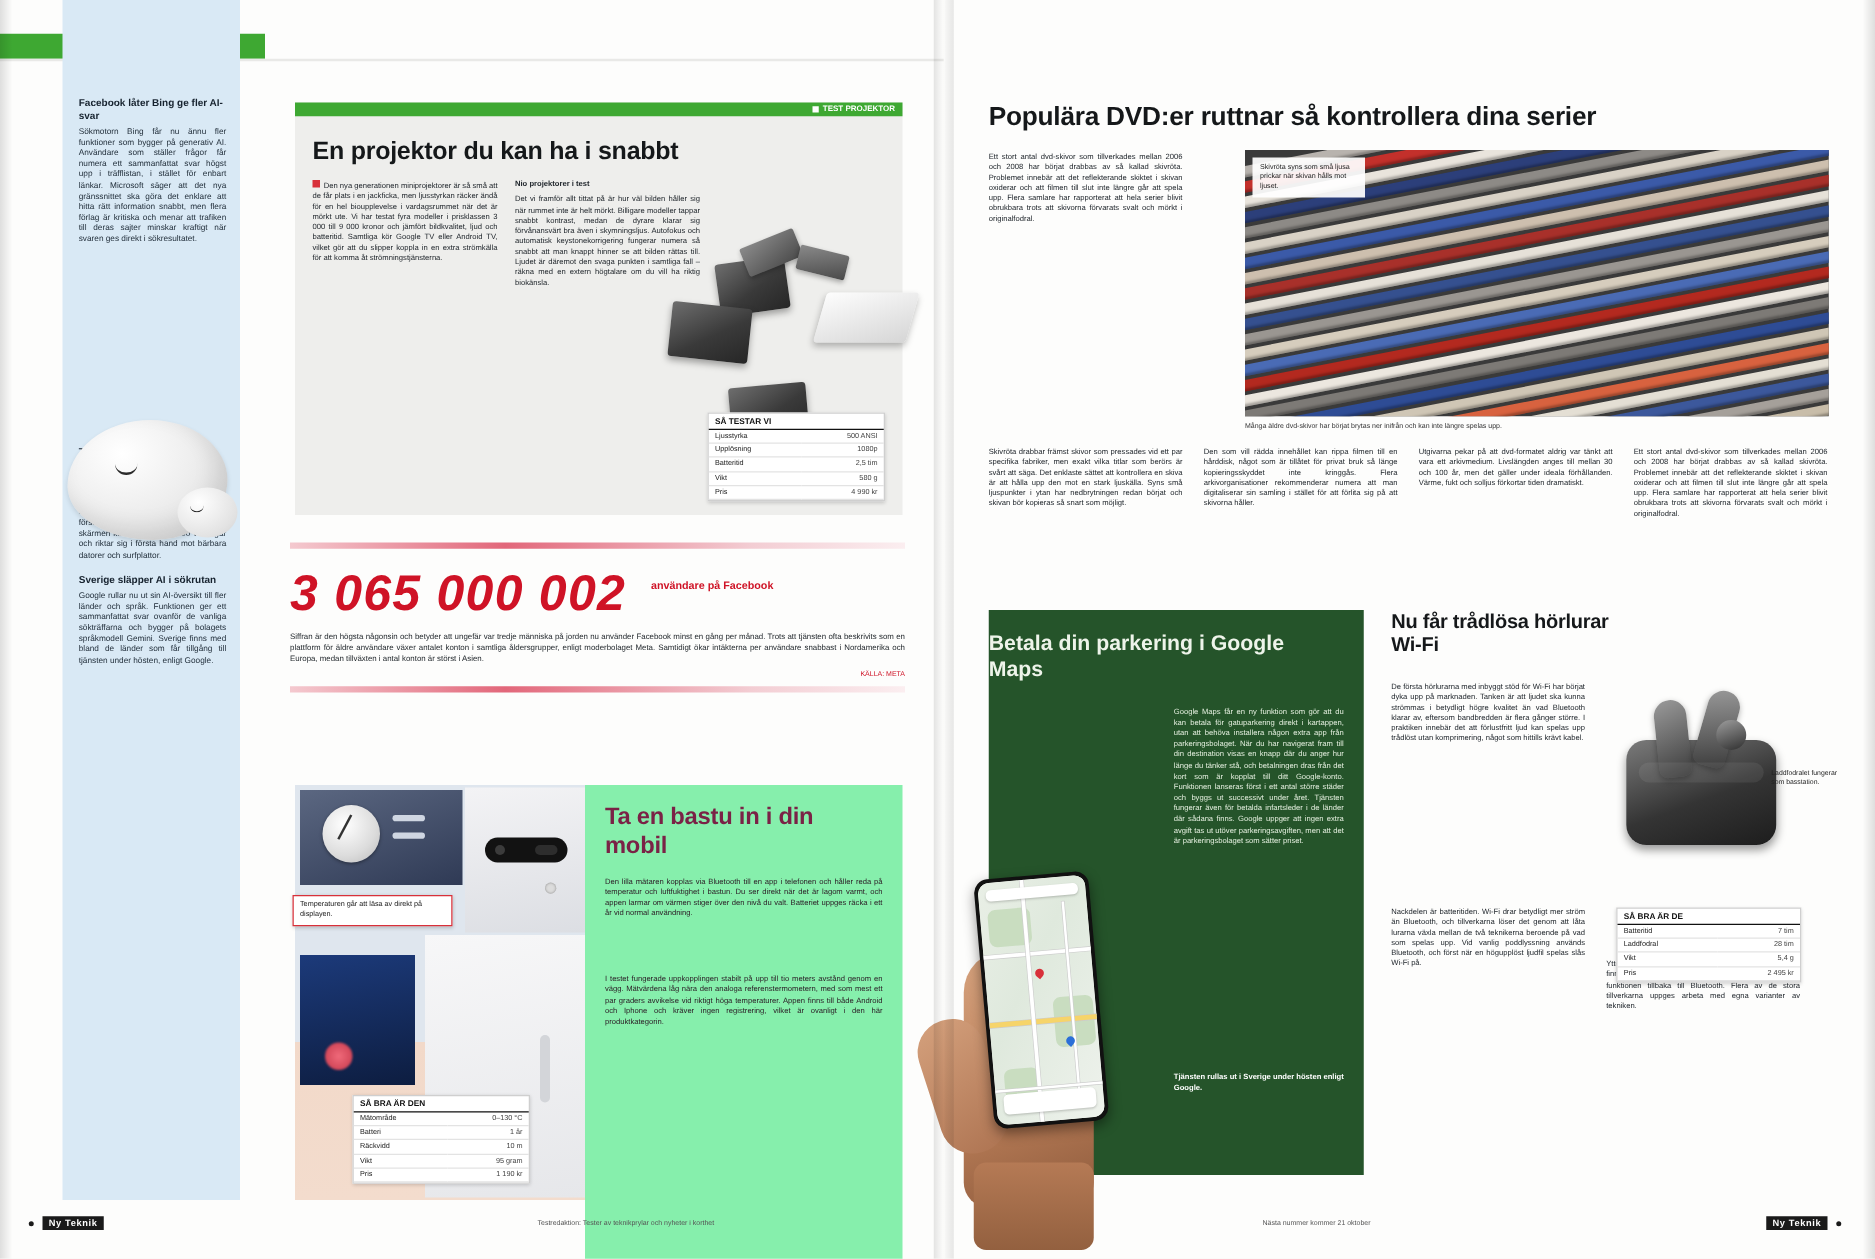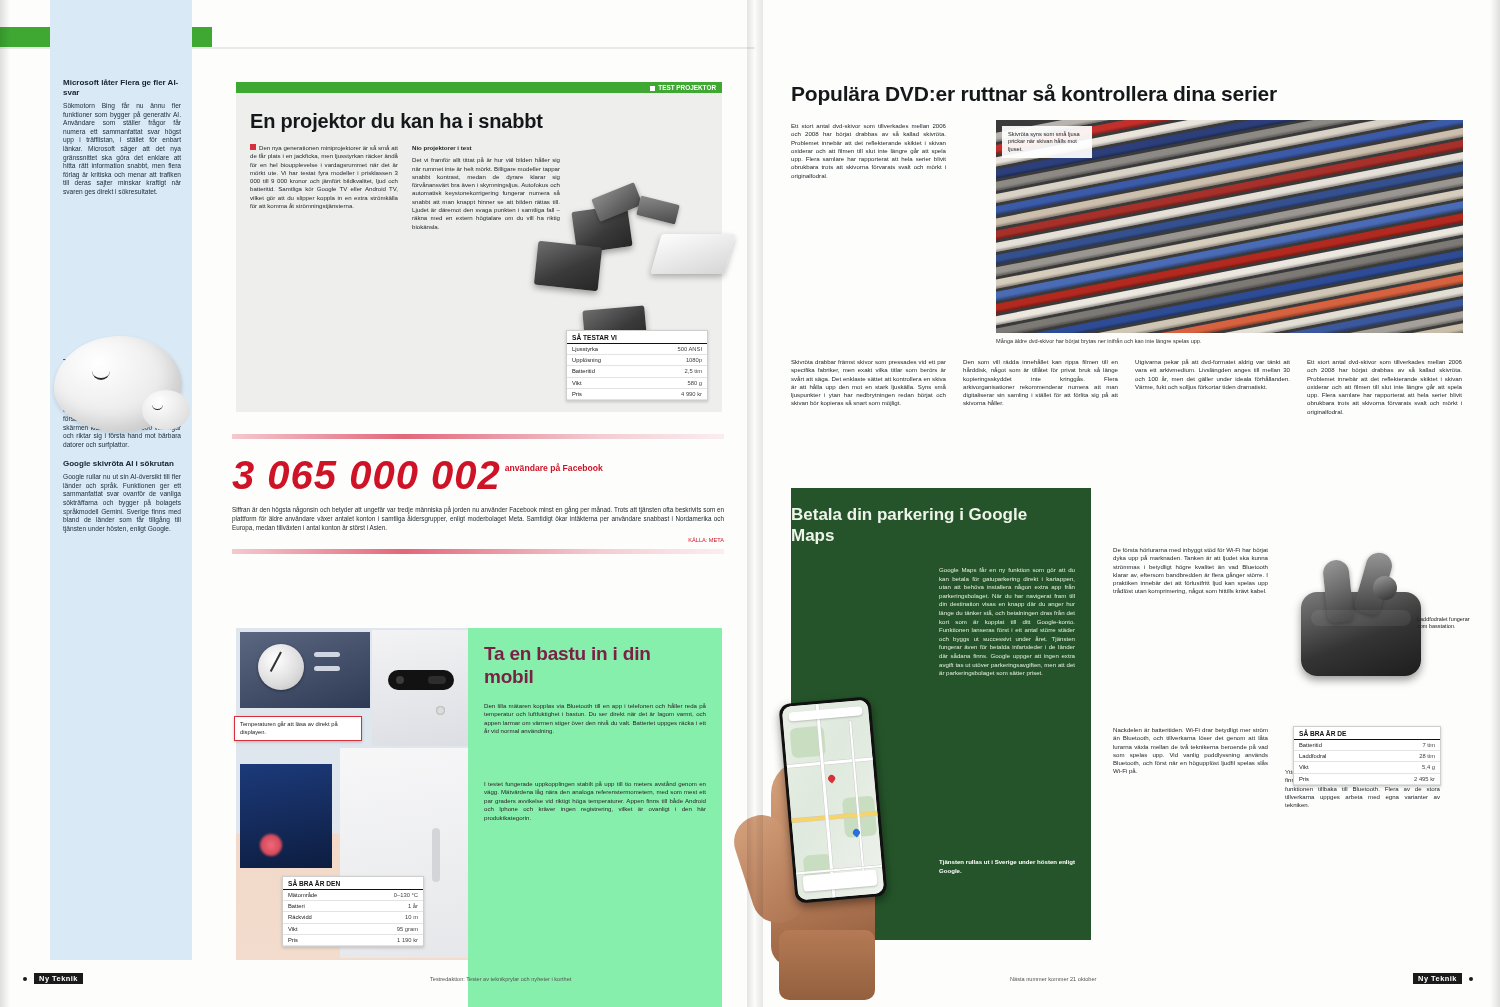--- a/index.html
+++ b/index.html
@@ -146,26 +146,26 @@
 
   <div id="page-left">
 
     <div class="sect-bar">
       <span class="lbl">PRYLAR</span>
     </div>
     <div class="topline"></div>
 
     <div class="side-bg"></div>
     <div class="side-col">
-      <div class="side-head">Microsoft låter Flera ge fler AI-svar</div>
+      <div class="side-head">Facebook låter Bing ge fler AI-svar</div>
       <div class="side-body">Sökmotorn Bing får nu ännu fler funktioner som bygger på generativ AI. Användare som ställer frågor får numera ett sammanfattat svar högst upp i träfflistan, i stället för enbart länkar. Microsoft säger att det nya gränssnittet ska göra det enklare att hitta rätt information snabbt, men flera förlag är kritiska och menar att trafiken till deras sajter minskar kraftigt när svaren ges direkt i sökresultatet.</div>
       <div style="height:150px"></div>
       <div class="side-head">Tunn datorskärm läggs ihop som en tidning</div>
       <div class="side-body">En ny generation av böjbara bildskärmar börjar nå marknaden. Panelen är mindre än en millimeter tjock och kan rullas ihop utan att bilden försämras. Tillverkaren uppger att skärmen klarar minst 100 000 vikningar och riktar sig i första hand mot bärbara datorer och surfplattor.</div>
-      <div class="side-head">Google skivröta AI i sökrutan</div>
+      <div class="side-head">Sverige släpper AI i sökrutan</div>
       <div class="side-body">Google rullar nu ut sin AI-översikt till fler länder och språk. Funktionen ger ett sammanfattat svar ovanför de vanliga sökträffarna och bygger på bolagets språkmodell Gemini. Sverige finns med bland de länder som får tillgång till tjänsten under hösten, enligt Google.</div>
     </div>
 
     <div class="blob">
       <div class="b1"></div>
         <div class="b2"></div>
         <div class="eye"></div>
         <div class="eye2"></div>
     </div>
 
@@ -218,21 +218,21 @@
               </tr>
           </tbody>
         </table>
       </div>
     </div>
 
     <div id="stat">
       <div class="pinkline"></div>
       <div style="display:flex;align-items:flex-start;margin-top:14px;">
         <div class="bignum">3 065 000 002</div>
-        <div class="statnote" style="margin-left:4px;margin-top:10px;width:118px;">användare på Facebook</div>
+        <div class="statnote" style="margin-left:20px;margin-top:10px;width:118px;">användare på Facebook</div>
       </div>
       <div class="statbody" style="margin-top:7px;">Siffran är den högsta någonsin och betyder att ungefär var tredje människa på jorden nu använder Facebook minst en gång per månad. Trots att tjänsten ofta beskrivits som en plattform för äldre användare växer antalet konton i samtliga åldersgrupper, enligt moderbolaget Meta. Samtidigt ökar intäkterna per användare snabbast i Nordamerika och Europa, medan tillväxten i antal konton är störst i Asien.</div>
       <div class="statsrc" style="margin-top:5px;">KÄLLA: META</div>
       <div class="pinkline" style="margin-top:6px;"></div>
     </div>
 
     <div id="art-gadget">
       <div class="g-left">
 
         <div style="position:absolute;left:4px;top:4px;width:130px;height:76px;background:linear-gradient(160deg,#5b6781,#2f3a55);"></div>
@@ -372,20 +372,21 @@
             <div class="map-pin" style="left:40px;top:72px;"></div>
             <div class="map-pin" style="left:60px;top:128px;background:#2b6fd8;"></div>
             <div class="map-bar" style="top:6px;"></div>
             <div class="map-bar" style="bottom:8px;height:16px;"></div>
           </div>
         </div>
       </div>
     </div>
 
     <div id="art-buds">
+      <div class="h-art sm" style="width:180px;">Nu får trådlösa hörlurar Wi-Fi</div>
 
       <div class="body-txt" style="position:absolute;left:0px;top:58px;width:155px;">De första hörlurarna med inbyggt stöd för Wi-Fi har börjat dyka upp på marknaden. Tanken är att ljudet ska kunna strömmas i betydligt högre kvalitet än vad Bluetooth klarar av, eftersom bandbredden är flera gånger större. I praktiken innebär det att förlustfritt ljud kan spelas upp trådlöst utan komprimering, något som hittills krävt kabel.</div>
       <div class="body-txt" style="position:absolute;left:0px;top:238px;width:155px;">Nackdelen är batteritiden. Wi-Fi drar betydligt mer ström än Bluetooth, och tillverkarna löser det genom att låta lurarna växla mellan de två teknikerna beroende på vad som spelas upp. Vid vanlig poddlyssning används Bluetooth, och först när en högupplöst ljudfil spelas slås Wi-Fi på.</div>
       <div class="body-txt" style="position:absolute;left:172px;top:280px;width:155px;">Ytterligare en begränsning är att mottagaren måste finnas på samma nätverk. Utanför hemmet faller funktionen tillbaka till Bluetooth. Flera av de stora tillverkarna uppges arbeta med egna varianter av tekniken.</div>
 
       <div class="buds">
         <div class="budcase"></div>
         <div class="bud" style="left:34px;top:10px;transform:rotate(-6deg);"></div>
         <div class="bud" style="left:70px;top:2px;transform:rotate(16deg);"></div>
         <div class="budtip" style="left:82px;top:26px;"></div>

